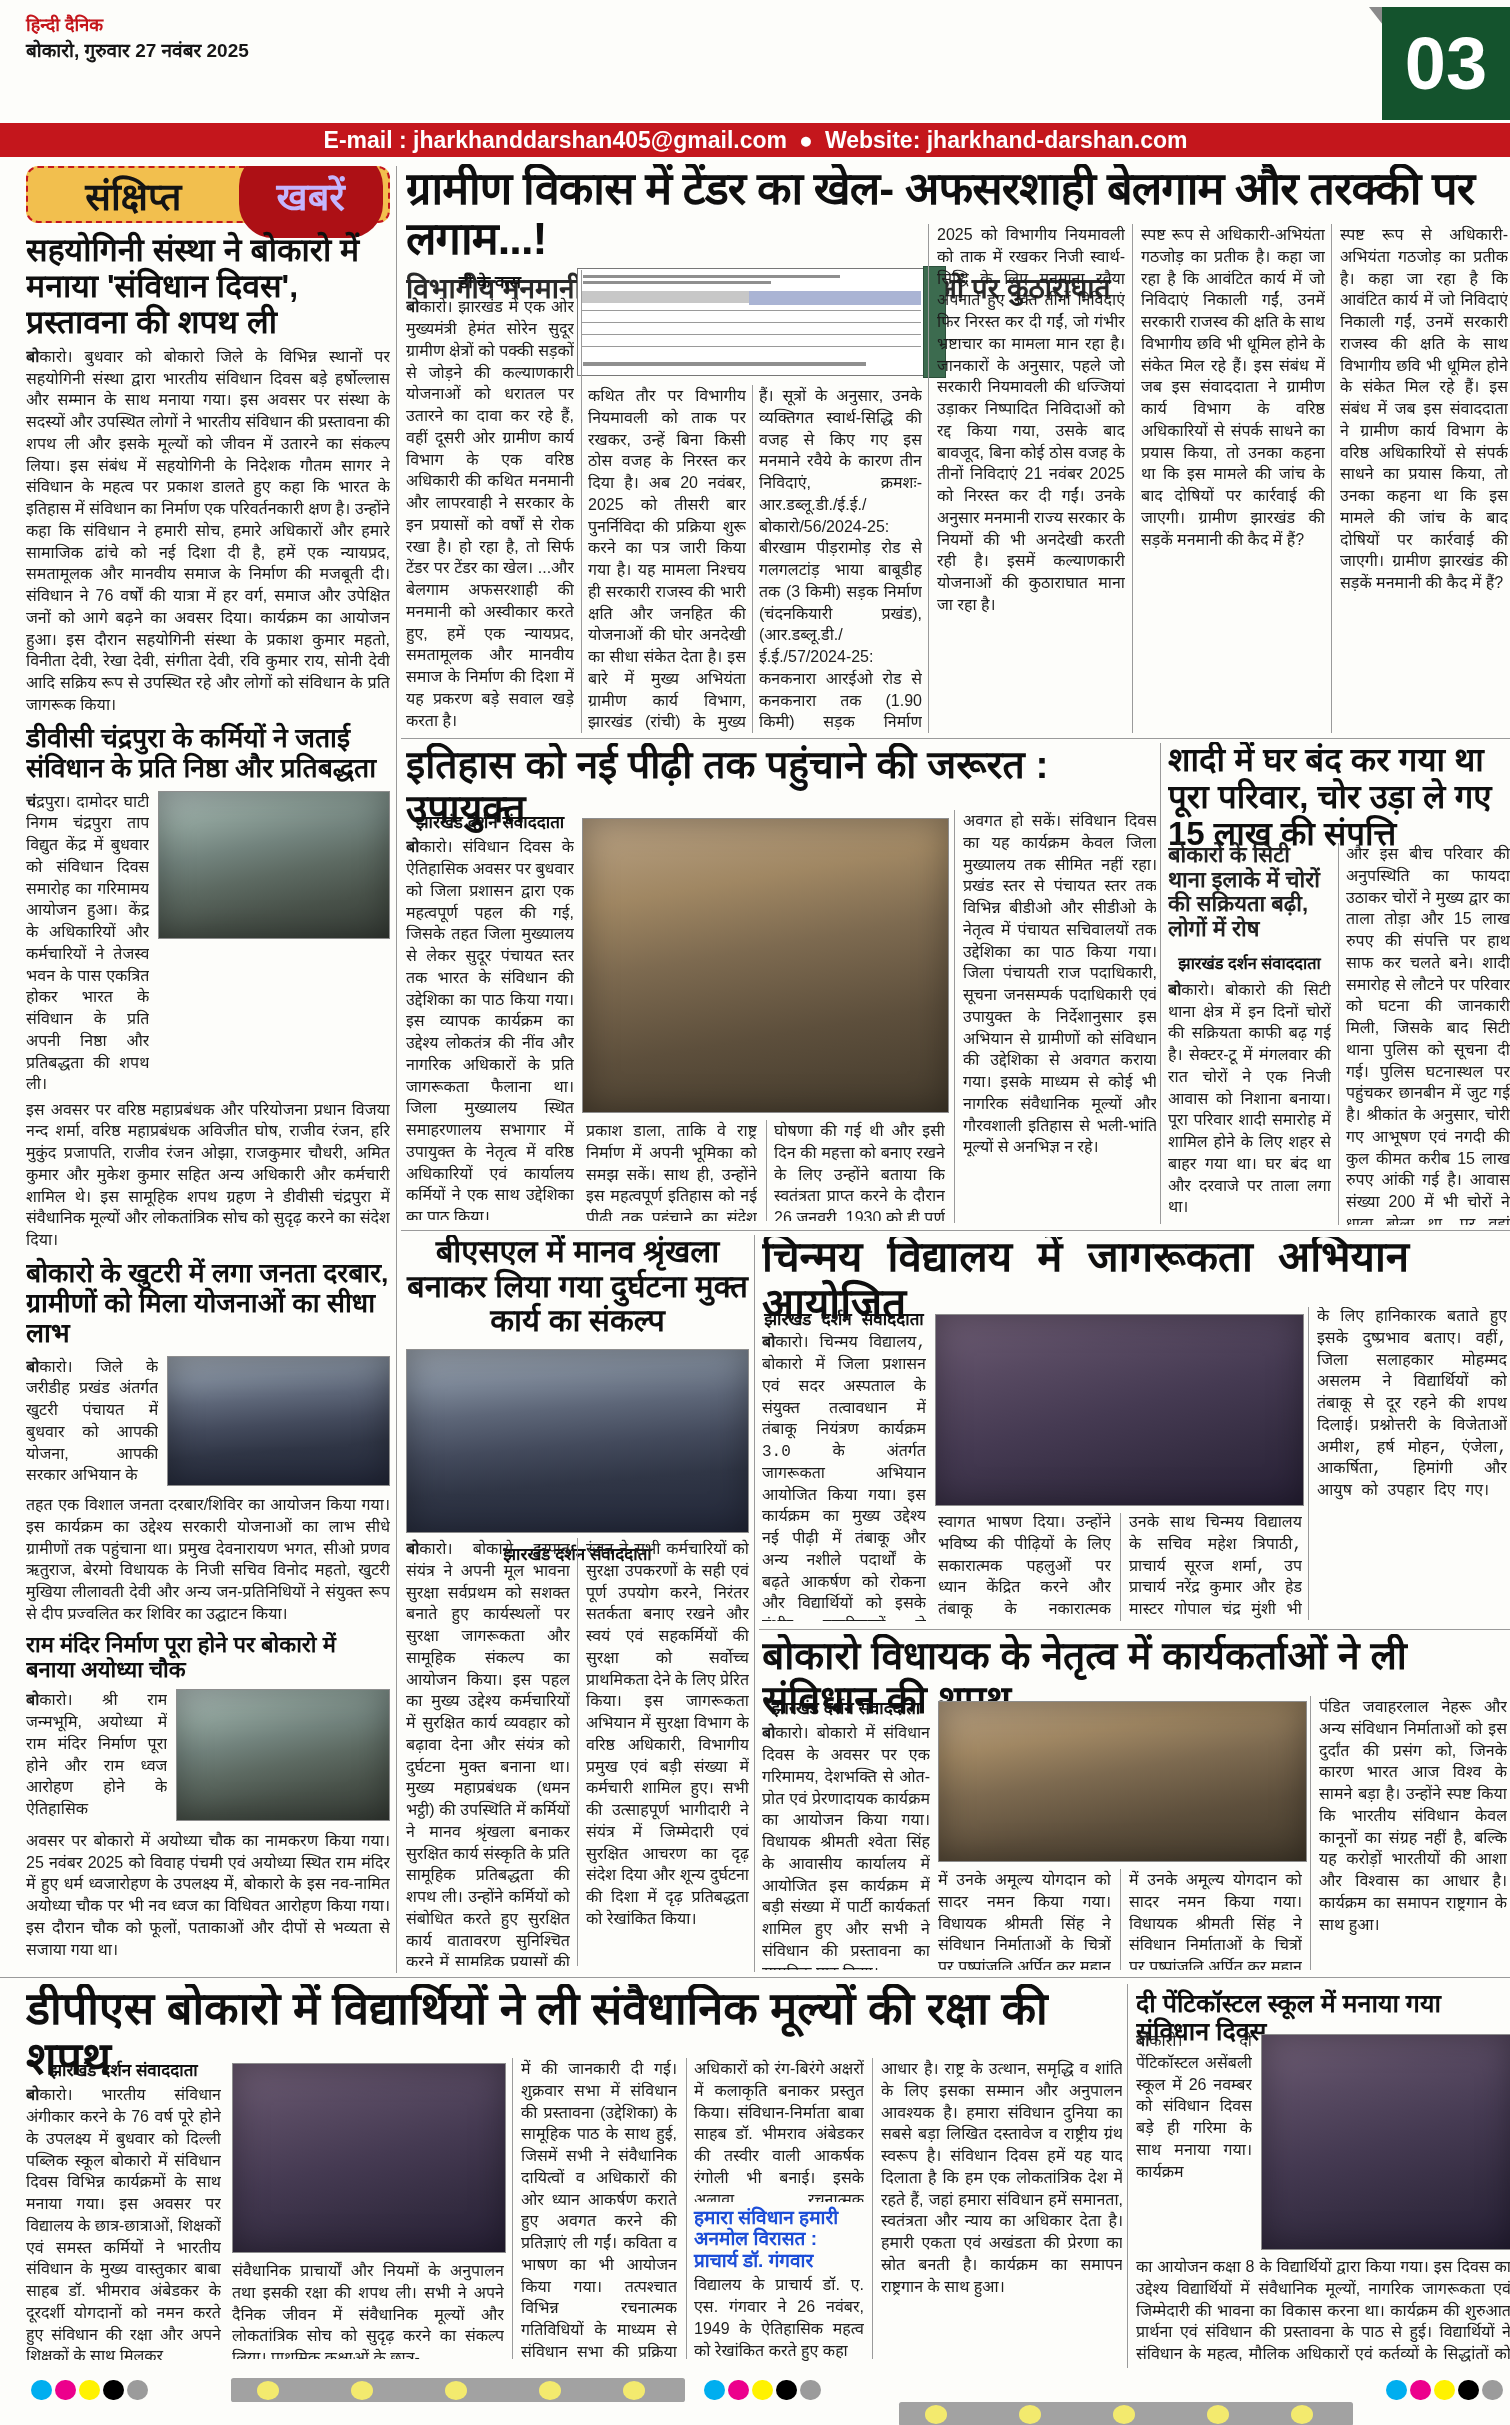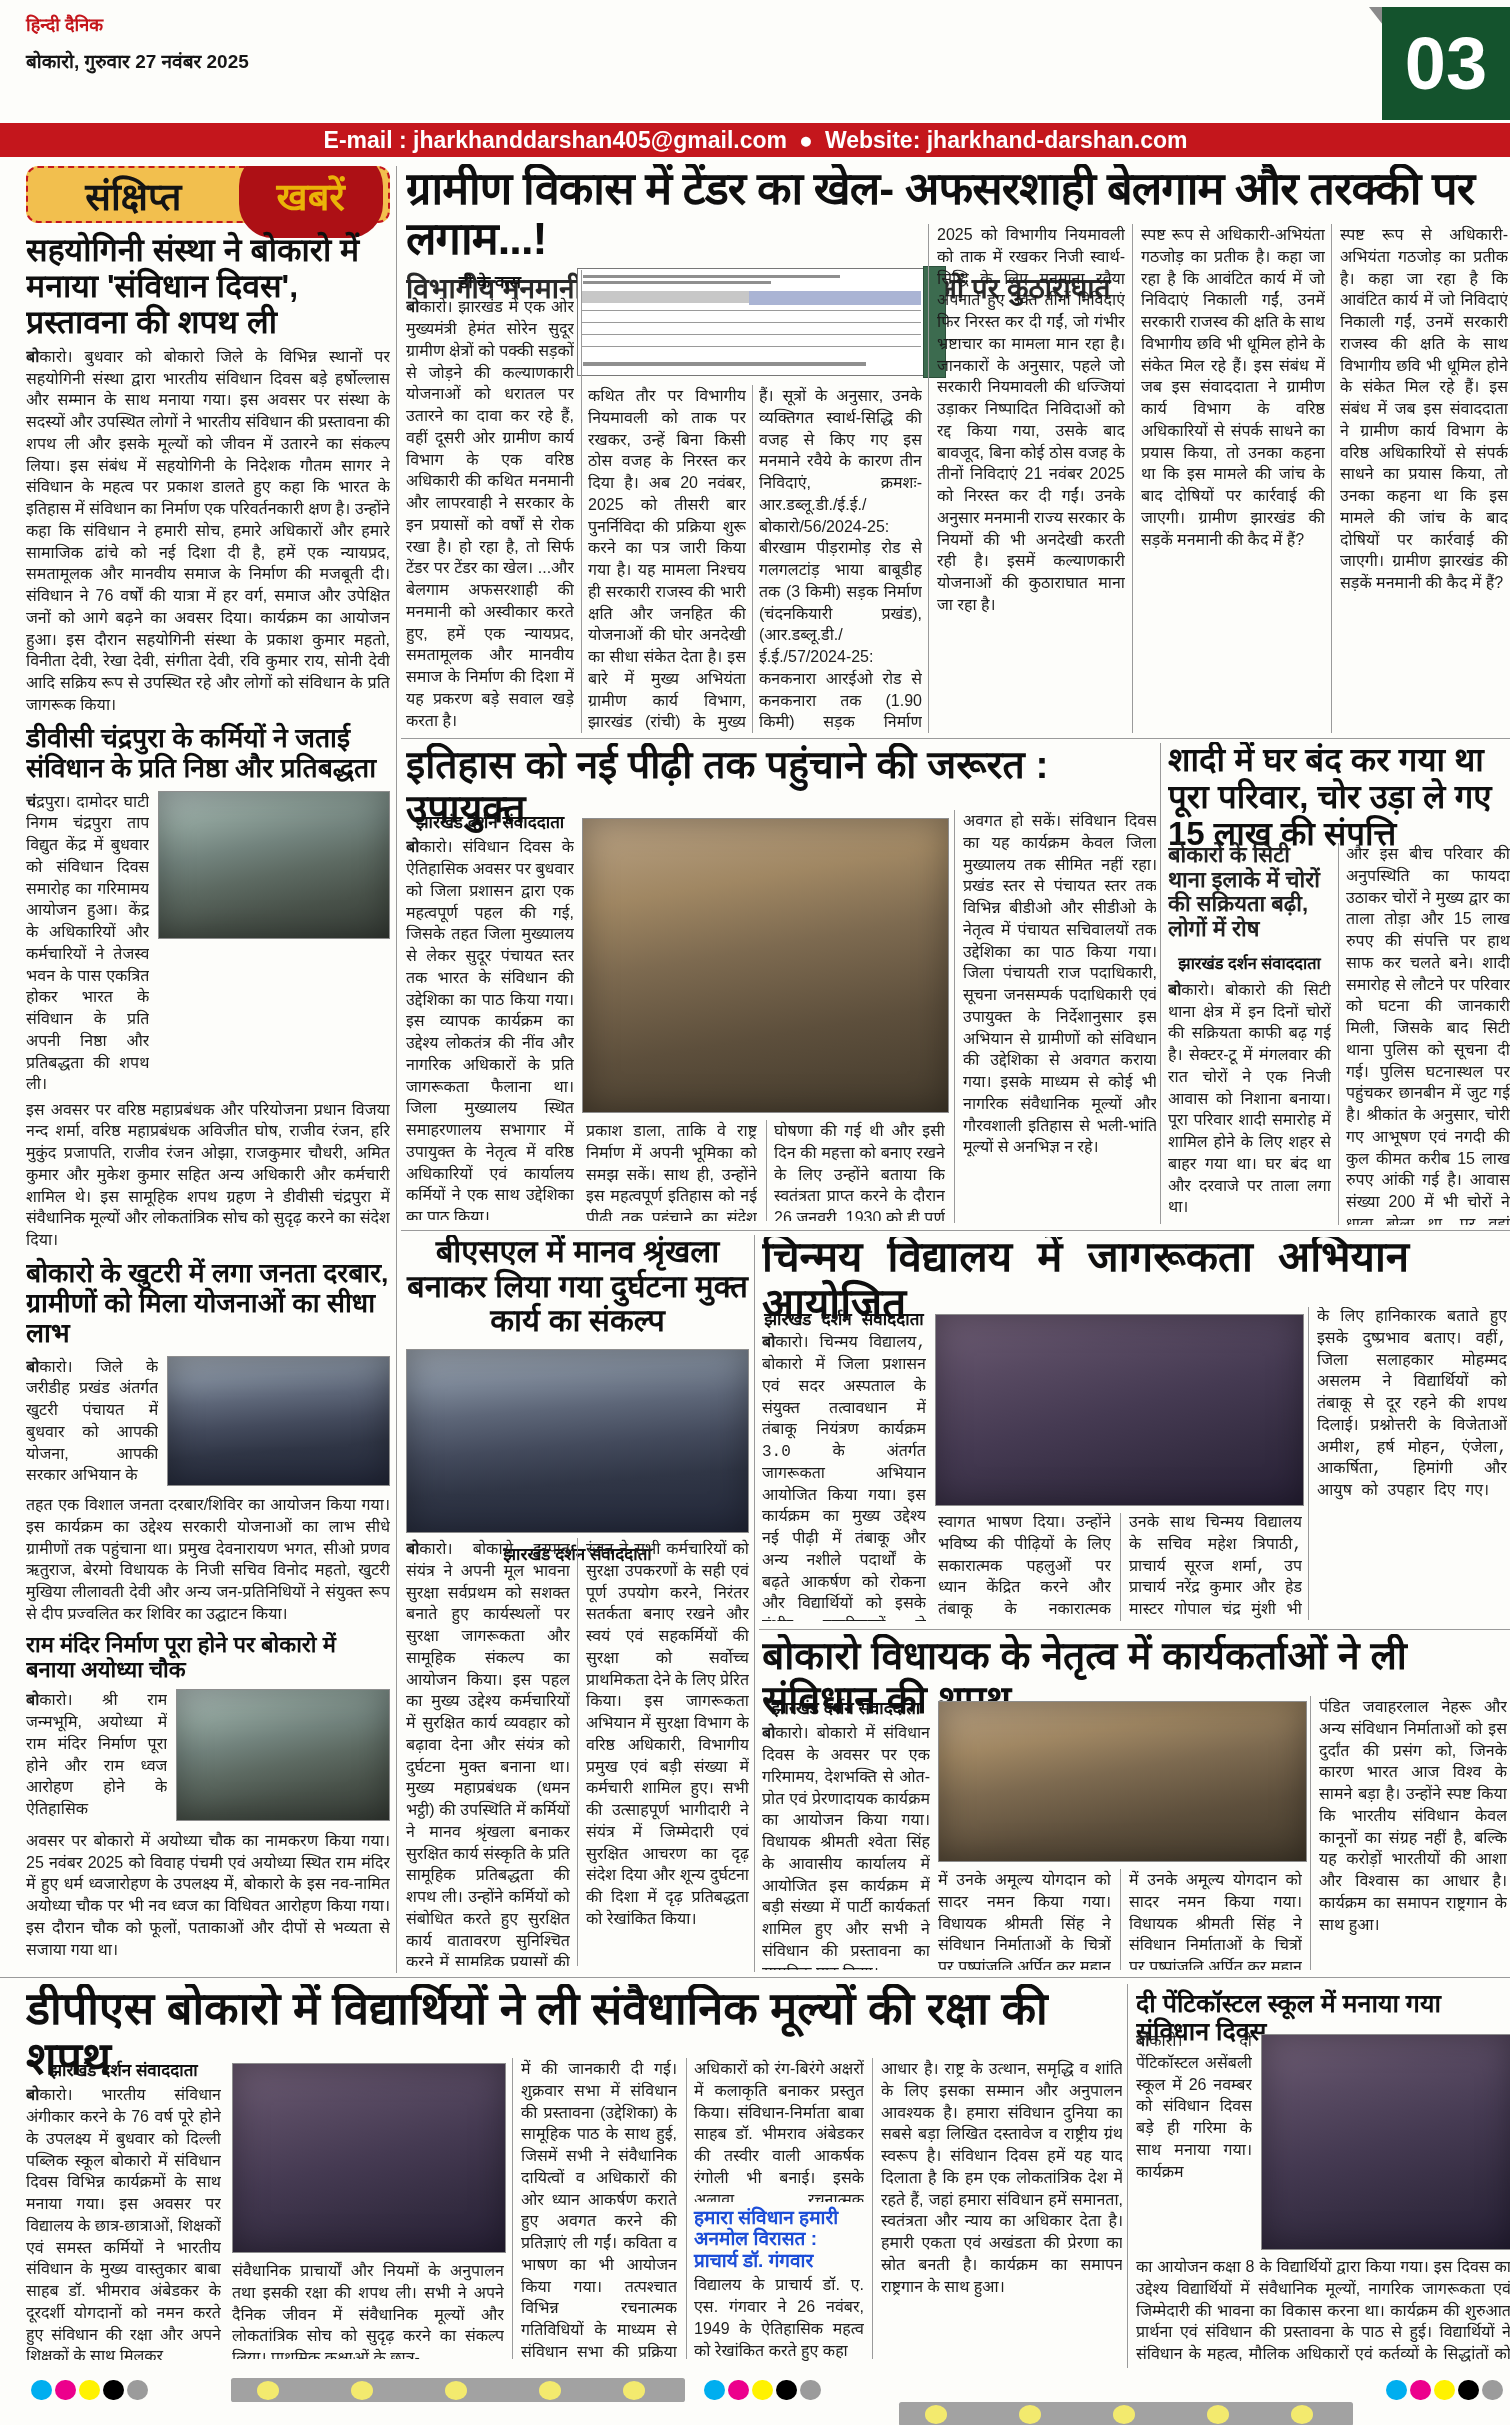--- a/index.html
+++ b/index.html
@@ -23,42 +23,42 @@
   .brand-date{font-size:19px;font-weight:bold;color:#161616;}
   .city-title{font-size:82px;font-weight:bold;color:#0c0c0c;line-height:1;}
   .pagebox{background:#14532d;color:#fff;font-size:74px;font-weight:bold;
            display:flex;align-items:center;justify-content:center;}
   .contactbar{background:#c4161c;color:#ffffff;font-size:23px;font-weight:bold;
               display:flex;align-items:center;justify-content:center;gap:12px;}
   
   .briefs-banner{background:#f2bf4e;border:2.6px dashed #c4161c;border-radius:12px;
                  display:flex;align-items:center;}
   .briefs-left{flex:1;text-align:center;font-size:38px;font-weight:bold;color:#141414;}
-  .briefs-pill{background:#ad1015;color:#eab308;font-size:38px;font-weight:bold;border-radius:34px;
+  .briefs-pill{background:#ad1015;color:#c4b5fd;font-size:38px;font-weight:bold;border-radius:34px;
                padding:17px 38px;margin-right:5.1px;}
   
   .docimg{background:#fff;border:0.9px solid #777;}
   .docline{position:absolute;background:#8f8f8f;height:2.6px;}
   .docrow{position:absolute;border-top:0.9px solid #9a9a9a;left:3.4px;right:3.4px;}
   .dochead{position:absolute;background:#c7c7c7;}
   .docblue{position:absolute;background:#aab4d4;}
   .docgreen{position:absolute;background:#3c6b4f;border:0.9px solid #2c4f3a;}
   .subhead{font-weight:bold;color:#1d4ed8;}
   .mark-dot{width:20.6px;height:20.6px;border-radius:50%;display:inline-block;margin-right:3.4px;}
   .mark-bar{position:relative;background:#a2a2a2;border-radius:2.6px;}
   .mark-ellipse{position:absolute;top:2.6px;width:22px;height:19px;border-radius:50%;background:#f3ea6e;}
 </style>
 </head>
 <body>
 
 <div id="page">
 
   <div class="abs" style="left:26px;top:12px;width:360px;">
     <div class="brand-small">हिन्दी दैनिक</div>
-    <div class="brand-date" style="margin-top:12px;">बोकारो, गुरुवार 27 नवंबर 2025</div>
+    <div class="brand-date" style="margin-top:1px;">बोकारो, गुरुवार 27 नवंबर 2025</div>
   </div>
 
 
   <div class="abs" style="left:1369px;top:6.9px;width:39px;height:50px;background:#8a8a8a;clip-path:polygon(0 0,100% 0,100% 100%);"></div>
   <div class="abs pagebox" style="left:1382px;top:6.9px;width:128px;height:113px;">03</div>
 
   <div class="abs contactbar" style="left:0;top:123px;width:1511px;height:34px;">
     <span>E-mail : jharkhanddarshan405@gmail.com</span>
     <span>●</span>
     <span>Website: jharkhand-darshan.com</span>

